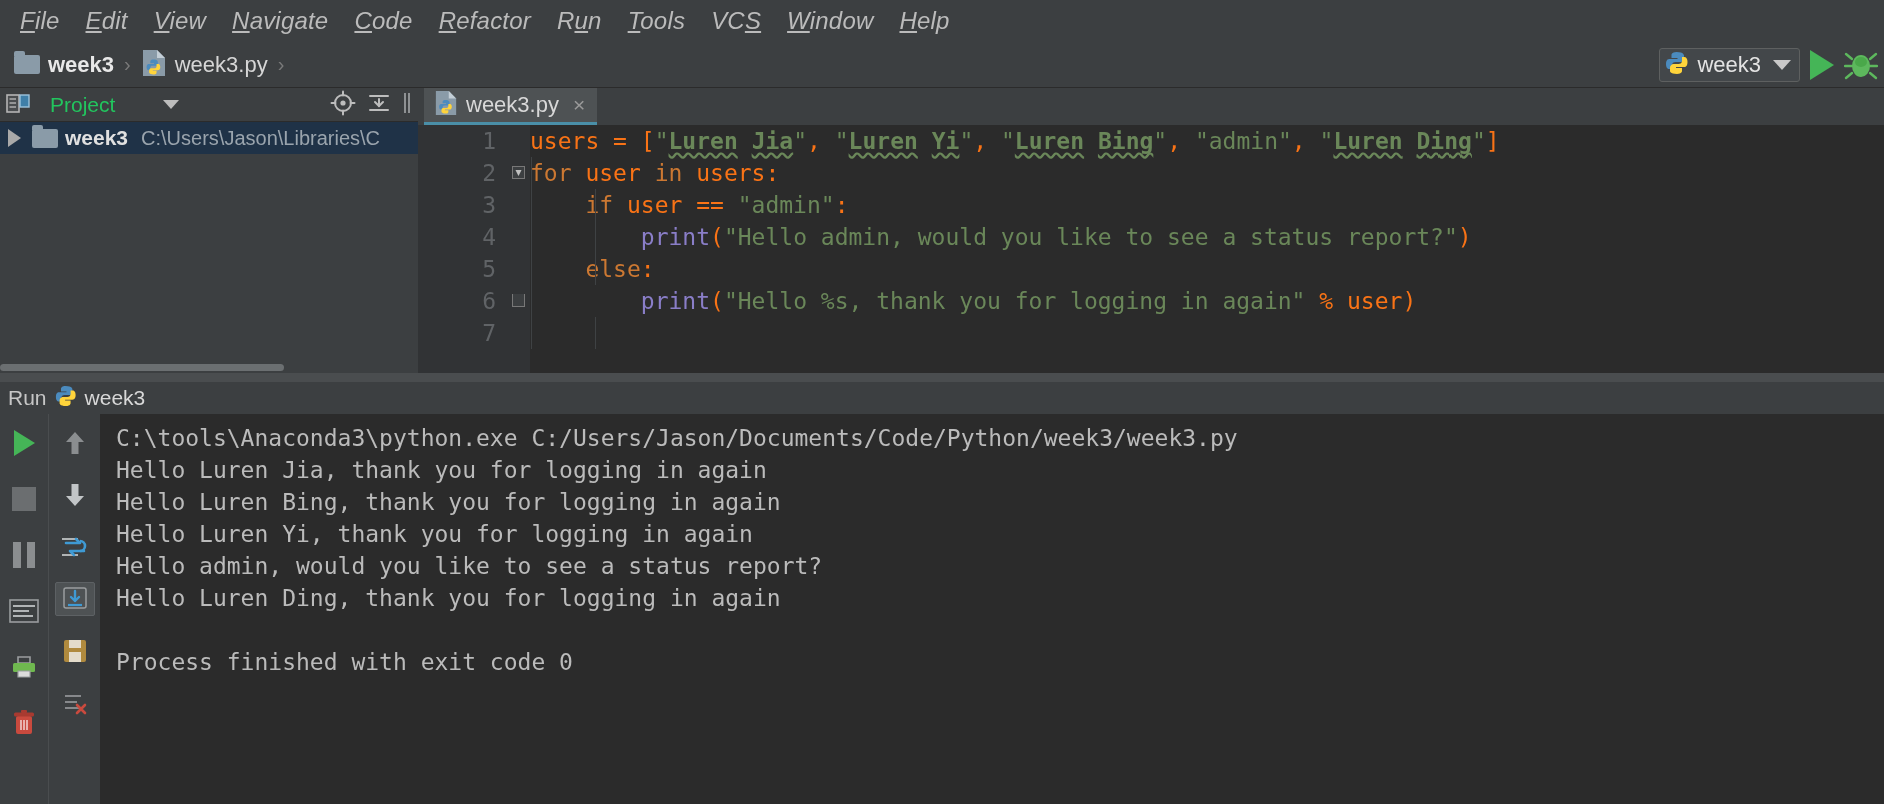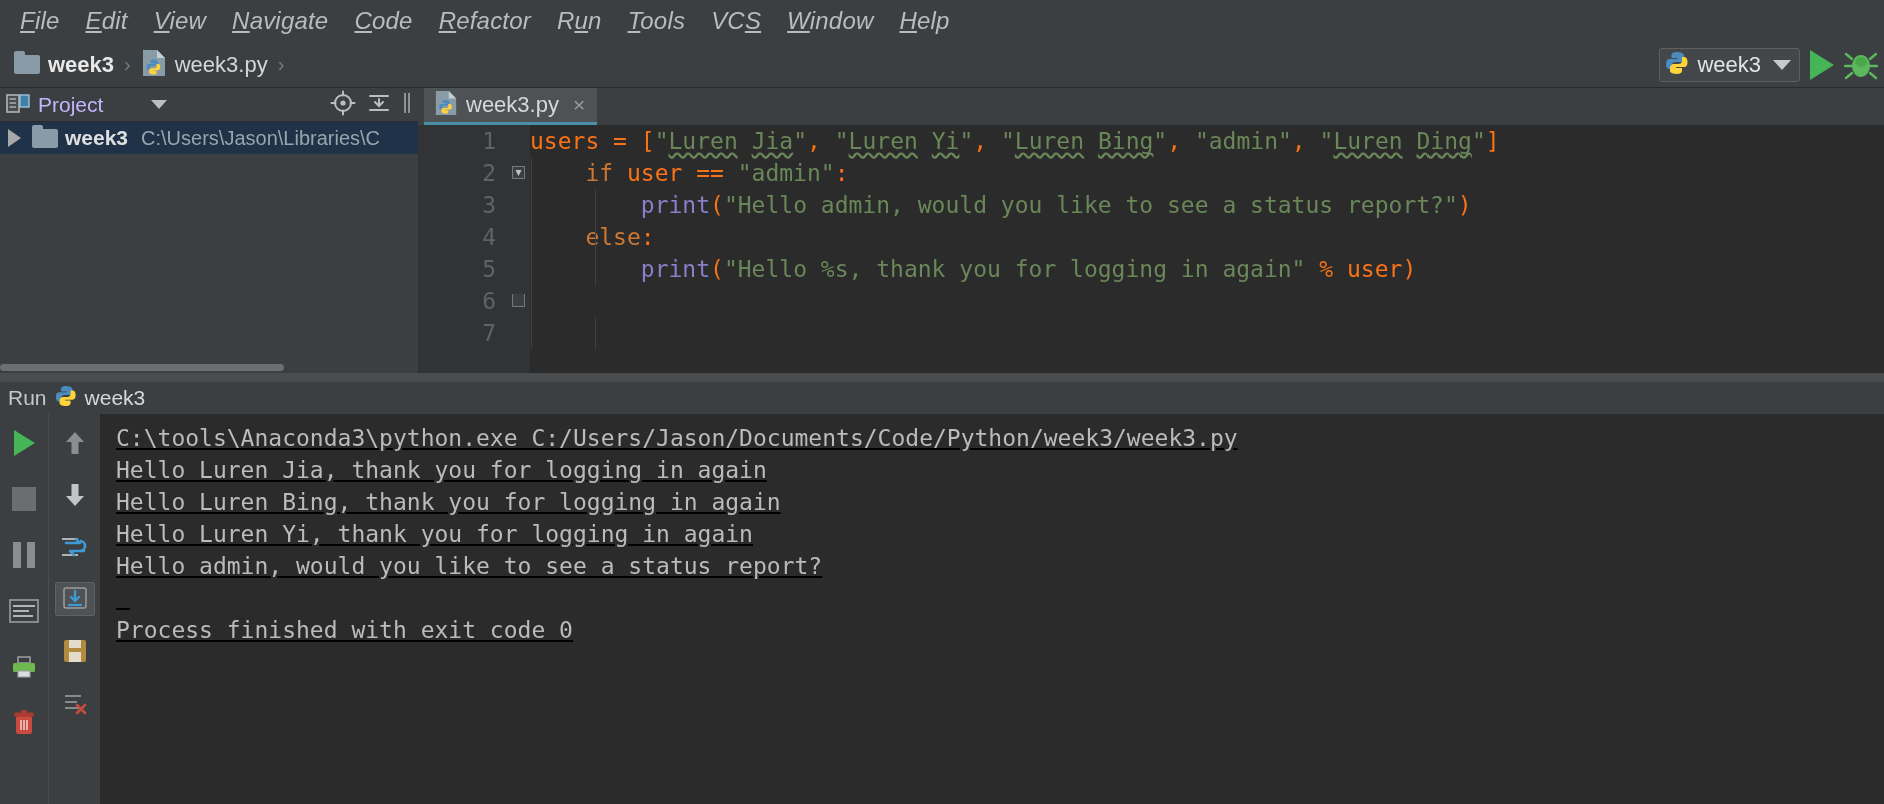--- a/index.html
+++ b/index.html
@@ -60,21 +60,21 @@
     content:"";position:absolute;top:-4px;left:0;width:11px;height:5px;
     background:#8a9ba8;border-radius:2px 2px 0 0;
   }
 
   
   .panel-header {
     position:absolute; left:0; top:88px; width:418px; height:34px;
     background:#3c3f41; display:flex; align-items:center; padding:0 6px;
     border-bottom:1px solid #2b2b2b;
   }
-  .panel-title { color:#c4b5fd; font-size:21px; margin-left:8px; }
+  .panel-title { color:#22c55e; font-size:21px; margin-left:20px; }
   .panel-tri {
     width:0;height:0;border-left:8px solid transparent;border-right:8px solid transparent;
     border-top:9px solid #bdbdbd; margin-left:48px;
   }
   .panel-tools { margin-left:auto; display:flex; align-items:center; gap:10px; }
 
   .project-tree {
     position:absolute; left:0; top:122px; width:418px; height:240px;
     background:#3c3f41; overflow:hidden;
   }
@@ -135,21 +135,21 @@
   .lineno {
     height:32px; line-height:32px; text-align:right; padding-right:12px;
     font-family:"DejaVu Sans Mono", monospace; font-size:23px; color:#606366;
   }
   .kw  { color:#cc7832; }
   .str { color:#6a8759; }
   .fn  { color:#8a7ec8; }
   .pun { color:#f97316; }
   .typo {
     text-decoration:underline wavy #6a8759;
-    text-decoration-skip-ink:none; text-underline-offset:3px;
+    text-decoration-skip-ink:none; text-underline-offset:3px;font-weight:bold;
   }
   .indent-guide { position:absolute; width:1px; background:#3f4244; }
   .fold-marker {
     position:absolute; left:96px; width:13px; height:13px;
     border:1px solid #787878; background:#3c3f41; color:#c0c0c0;
     font-size:12px; line-height:11px; text-align:center;
   }
 
   
   .run-divider {
@@ -169,21 +169,21 @@
   .run-toolbar2 {
     position:absolute; left:48px; top:414px; width:52px; height:390px; background:#3c3f41;
     display:flex; flex-direction:column; align-items:center; padding-top:12px; gap:18px;
     border-left:1px solid #4a4d4f;
   }
   .tb-btn { width:40px; height:34px; display:flex; align-items:center; justify-content:center; }
   .tb-btn.active { background:#4e5254; border:1px solid #5d6164; border-radius:2px; }
 
   .console {
     position:absolute; left:100px; top:414px; width:1784px; height:390px;
-    background:#2b2b2b; padding:8px 0 0 16px; overflow:hidden;text-decoration:underline;
+    background:#2b2b2b; padding:8px 0 0 16px; overflow:hidden;
   }
   .console-line {
     font-family:"DejaVu Sans Mono", monospace; font-size:23px; line-height:32px;
     color:#bbbbbb; white-space:pre;
   }
 </style>
 </head>
 <body>
 
 <div class="app">
@@ -344,20 +344,21 @@
       </div>
     <div class="fold-strip">
       <div class="fold-marker" style="left:4px; top:41px;">▾</div>
       <div class="fold-marker" style="left:4px; top:169px; border-top:none;"></div>
     </div>
     <div class="code-area" id="codearea">
       <div class="indent-guide" style="left:1px;  top:32px;  height:192px;"></div>
       <div class="indent-guide" style="left:65px; top:64px;  height:96px;"></div>
       <div class="indent-guide" style="left:65px; top:192px; height:32px;"></div>
     <div class="code-line"><span class="pun">users </span><span class="pun">= </span><span class="pun">[</span><span class="str">"</span><span class="str typo">Luren</span><span class="str"> </span><span class="str typo">Jia</span><span class="str">"</span><span class="pun">, </span><span class="str">"</span><span class="str typo">Luren</span><span class="str"> </span><span class="str typo">Yi</span><span class="str">"</span><span class="pun">, </span><span class="str">"</span><span class="str typo">Luren</span><span class="str"> </span><span class="str typo">Bing</span><span class="str">"</span><span class="pun">, </span><span class="str">"admin"</span><span class="pun">, </span><span class="str">"</span><span class="str typo">Luren</span><span class="str"> </span><span class="str typo">Ding</span><span class="str">"</span><span class="pun">]</span></div>
+        <div class="code-line"><span class="kw">for</span><span class="pun"> user </span><span class="kw">in</span><span class="pun"> users:</span></div>
         <div class="code-line"><span class="pun">    </span><span class="kw">if</span><span class="pun"> user == </span><span class="str">"admin"</span><span class="pun">:</span></div>
         <div class="code-line"><span class="pun">        </span><span class="fn">print</span><span class="pun">(</span><span class="str">"Hello admin, would you like to see a status report?"</span><span class="pun">)</span></div>
         <div class="code-line"><span class="pun">    </span><span class="kw">else</span><span class="pun">:</span></div>
         <div class="code-line"><span class="pun">        </span><span class="fn">print</span><span class="pun">(</span><span class="str">"Hello %s, thank you for logging in again"</span><span class="pun"> % user)</span></div>
         <div class="code-line">&nbsp;</div>
       </div>
   </div>
 
   <div class="run-divider"></div>
 
@@ -462,17 +463,18 @@
       </svg>
     </div>
   </div>
 
   <div class="console" id="console">
       <div class="console-line">C:\tools\Anaconda3\python.exe C:/Users/Jason/Documents/Code/Python/week3/week3.py</div>
       <div class="console-line">Hello Luren Jia, thank you for logging in again</div>
       <div class="console-line">Hello Luren Bing, thank you for logging in again</div>
       <div class="console-line">Hello Luren Yi, thank you for logging in again</div>
       <div class="console-line">Hello admin, would you like to see a status report?</div>
+      <div class="console-line">Hello Luren Ding, thank you for logging in again</div>
       <div class="console-line">&nbsp;</div>
       <div class="console-line">Process finished with exit code 0</div>
     </div>
 
 </div>
 
 </body></html>

